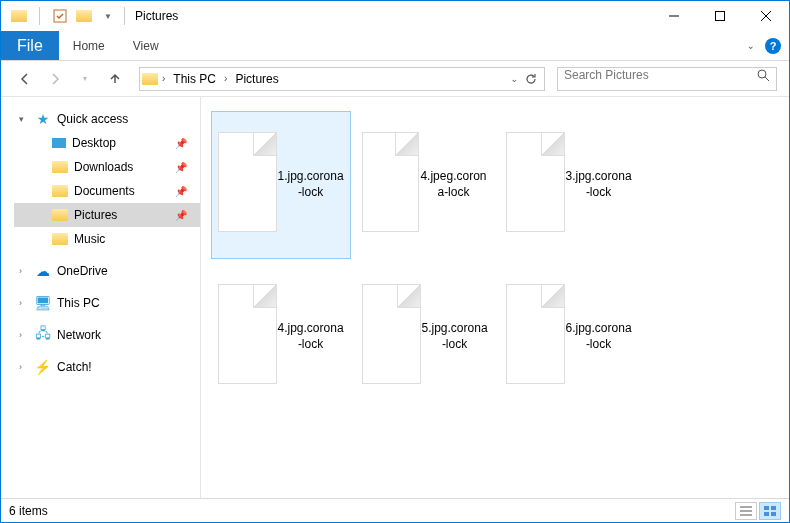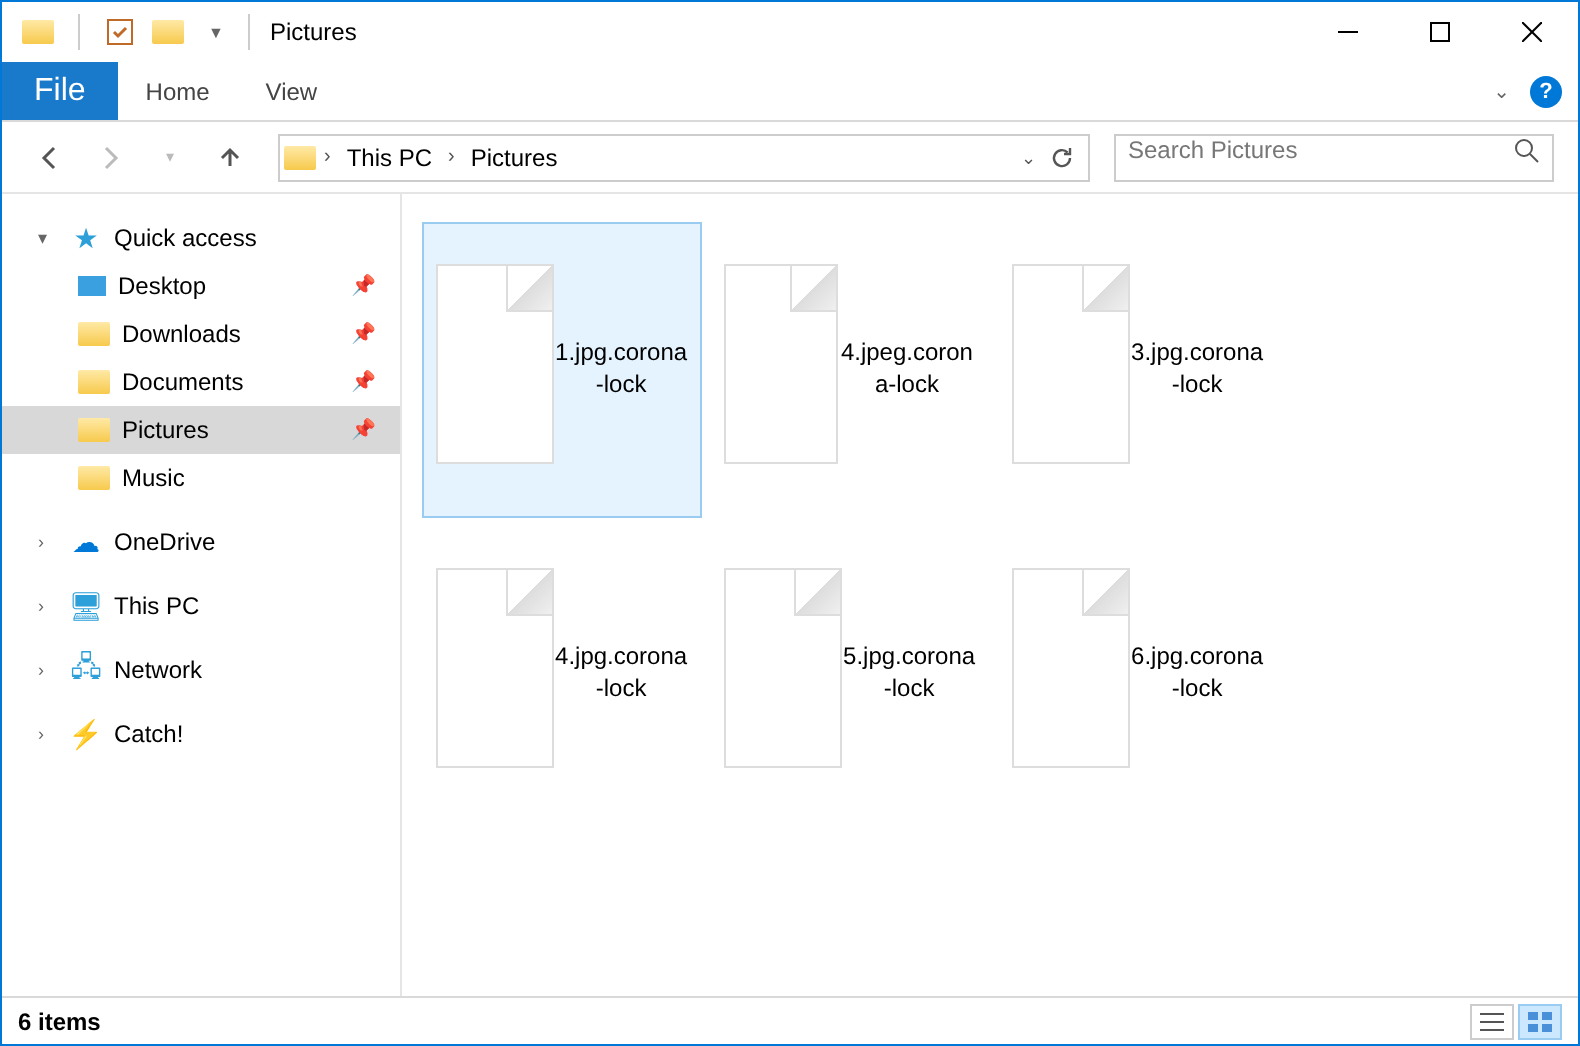--- a/index.html
+++ b/index.html
@@ -26,40 +26,40 @@
 .address-bar .crumb { display: flex; align-items: center; gap: 6px; padding: 0 4px; }
 .address-bar .chev { color: #555; font-size: 10px; }
 .address-bar .ab-right { margin-left: auto; display: flex; align-items: center; gap: 6px; padding-right: 4px; color: #555; }
 .search-box { width: 220px; height: 24px; border: 1px solid #ccc; display: flex; padding: 0 6px; color: #777; }
 .search-box .mag { margin-left: auto; color: #555; }
 
 .content { display: flex; height: calc(100% - 30px - 30px - 36px - 24px); }
 
 .sidebar { width: 200px; border-right: 1px solid #e5e5e5; padding: 10px 0; overflow: hidden; }
 .tree-item { display: flex; align-items: center; height: 24px; padding-left: 18px; gap: 6px; font-size: 12px; }
-.tree-item.child { padding-left: 38px; }
+.tree-item.child { padding-left: 38px; margin-left: 13px; }
 .tree-item.selected { background: #d8d8d8; }
 .tree-item .pin { margin-left: auto; margin-right: 12px; color: #888; font-size: 10px; }
 .tree-item .caret { width: 10px; color: #666; font-size: 9px; }
 .tree-spacer { height: 8px; }
 .ico { width: 16px; height: 16px; display: flex; align-items: center; justify-content: center; font-size: 14px; }
 .ico.folder { background: linear-gradient(#ffe9a6,#f7ca4d); border-radius: 1px; width: 16px; height: 12px; }
 .ico.star { color: #2d9fd9; }
 .ico.onedrive { color: #0078d7; }
 .ico.pc { color: #2d9fd9; }
 .ico.net { color: #2d9fd9; }
 
 .files-pane { flex: 1; padding: 14px 10px; display: flex; flex-wrap: wrap; align-content: flex-start; gap: 4px 4px; }
 .file-item { width: 140px; height: 148px; display: flex; flex-direction: row; align-items: center; padding: 6px; border: 1px solid transparent; }
 .file-item.selected { border-color: #99ccf0; background: #e5f3ff; }
 .file-thumb { width: 80px; height: 100px; background: #fff; border: 1px solid #ddd; position: relative; margin-bottom: 6px; }
 .file-thumb::after { content: ""; position: absolute; top: 0; right: 0; width: 22px; height: 22px; background: linear-gradient(135deg, #fff 0%, #fff 49%, #ddd 50%, #f0f0f0 100%); border-left: 1px solid #ddd; border-bottom: 1px solid #ddd; }
 .file-label { font-size: 12px; text-align: center; word-break: break-all; line-height: 1.3; }
 
-.statusbar { position: absolute; bottom: 0; left: 0; right: 0; height: 24px; border-top: 1px solid #d9d9d9; display: flex; align-items: center; padding: 0 8px; font-size: 12px; background: #fff; font-weight: bold; }
+.statusbar { position: absolute; bottom: 0; left: 0; right: 0; height: 24px; border-top: 1px solid #d9d9d9; display: flex; align-items: center; padding: 0 8px; font-size: 12px; background: #fff; }
 .view-toggles { margin-left: auto; display: flex; gap: 2px; }
 .view-btn { width: 22px; height: 18px; border: 1px solid #ccc; display: flex; align-items: center; justify-content: center; font-size: 10px; }
 .view-btn.active { background: #cce8ff; border-color: #99ccf0; }
 
 svg { display: block; }
 </style>
 </head>
 <body>
 
 <div class="titlebar">

